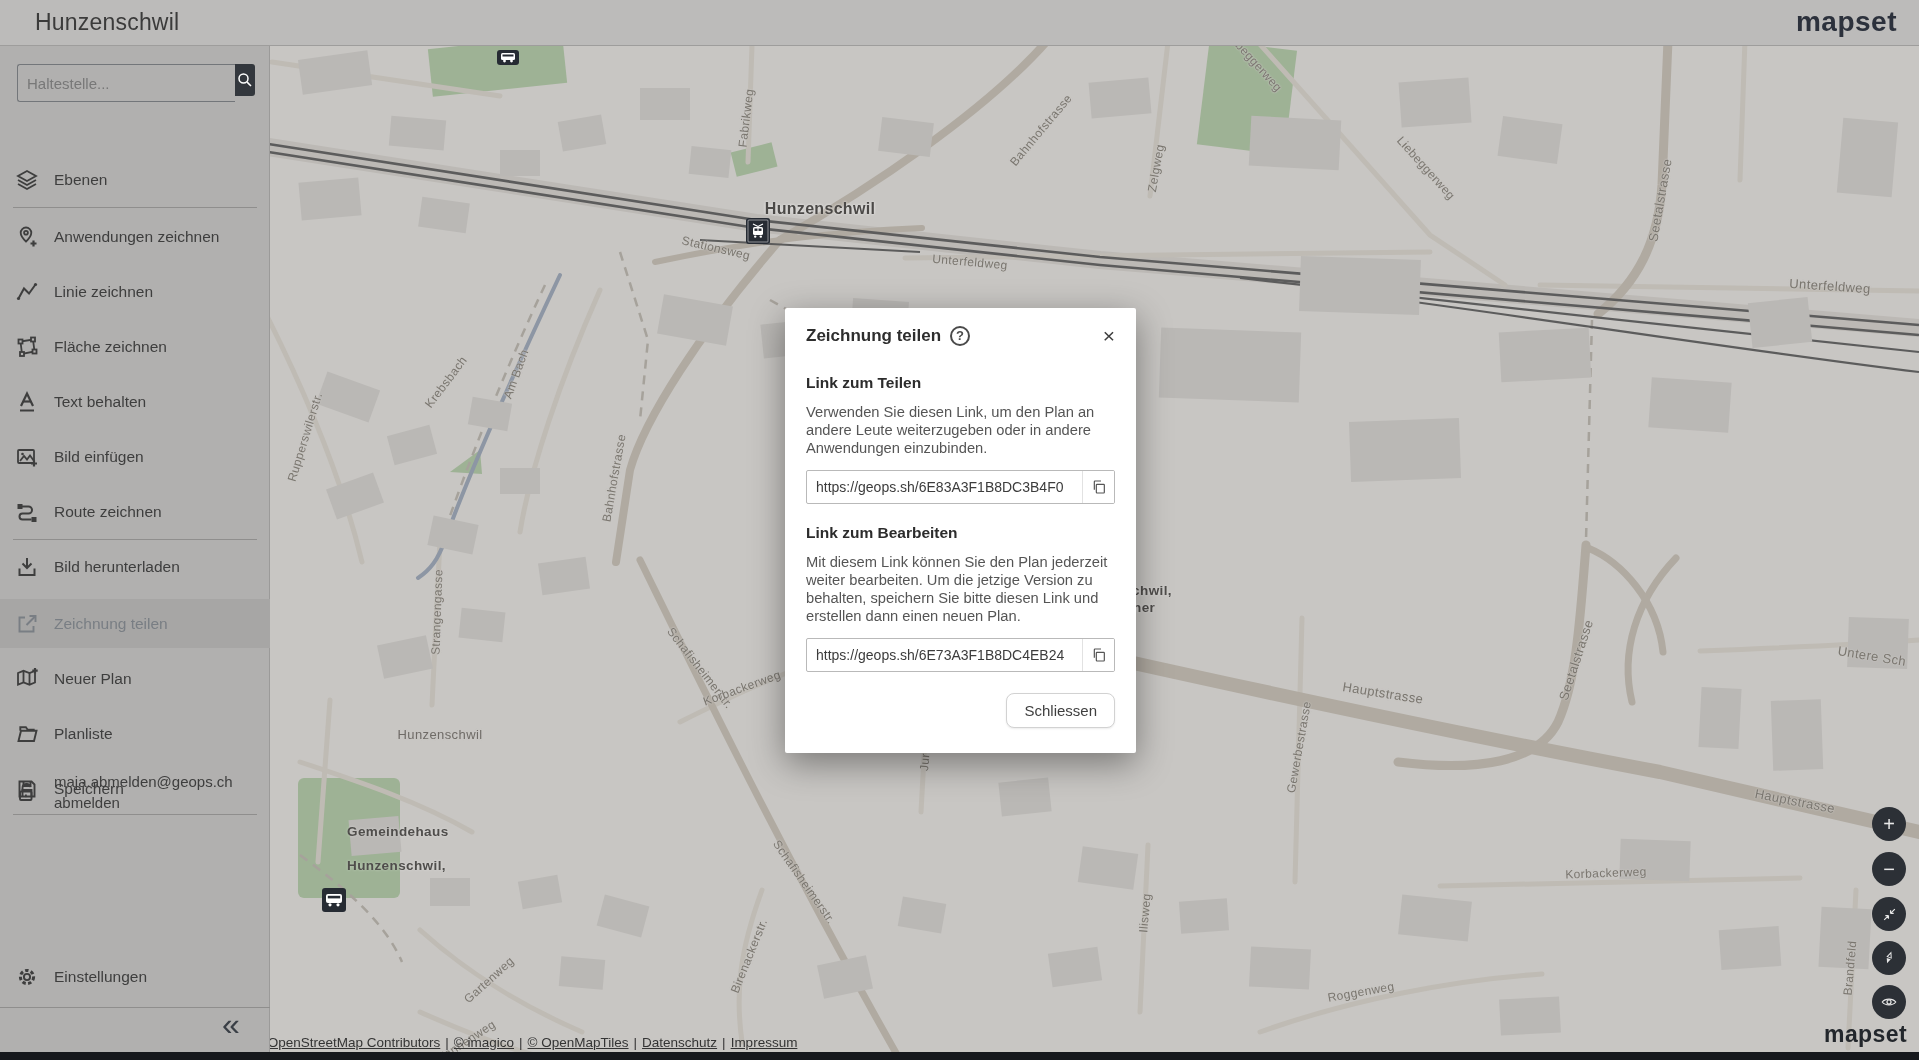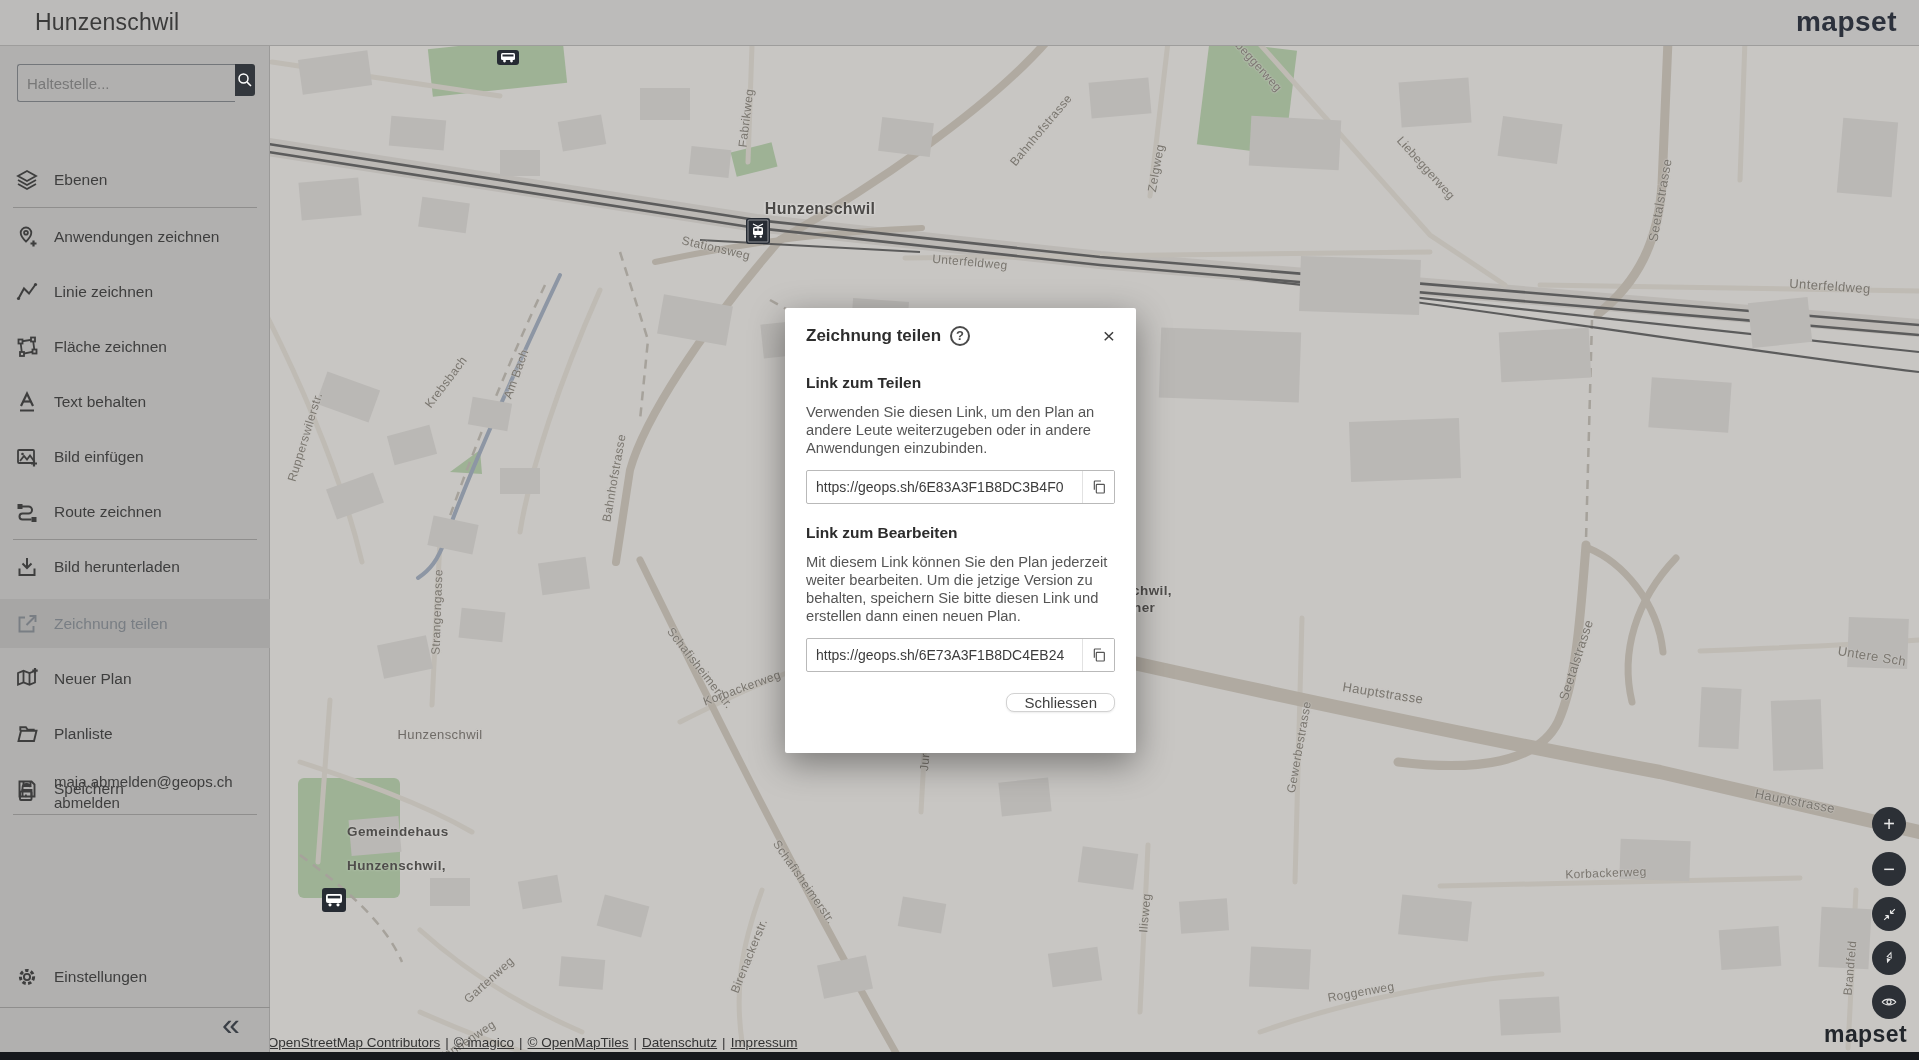--- a/index.html
+++ b/index.html
@@ -54,21 +54,21 @@
   .dlg-title { font-size:17px; font-weight:bold; color:#2e2e2e; }
   .help-badge { width:20px; height:20px; margin-left:9px; border:2px solid #4a4a4a; border-radius:50%; color:#4a4a4a; font-size:13px; font-weight:bold; display:flex; align-items:center; justify-content:center; cursor:pointer; }
   .dlg-close { margin-left:auto; font-size:21px; color:#3d3d3d; cursor:pointer; line-height:1; background:none; border:none; }
   .dlg-sec-head { font-size:15.5px; font-weight:bold; color:#2c2c2c; }
   .dlg-p { font-size:14.7px; line-height:18px; color:#555; margin-top:11px; }
   .dlg-p a { color:#555; cursor:pointer; }
   .url-field { margin-top:13px; height:34px; border:1px solid #b9b9b9; border-radius:2px; display:flex; align-items:center; overflow:hidden; }
   .url-field input { flex:1; border:none; outline:none; font-size:14px; color:#3c3c3c; padding:0 2px 0 9px; font-family:"Liberation Sans",sans-serif; min-width:0; }
   .copy-btn { width:32px; height:100%; background:#fff; border:none; border-left:1px solid #e2e2e2; display:flex; align-items:center; justify-content:center; cursor:pointer; }
   .close-row { display:flex; justify-content:flex-end; margin-top:21px; }
-  .btn-schliessen { background:#fff; border:1px solid #d2d2d2; border-radius:8px; padding:0 17px; font-size:15px; color:#3f3f3f; font-family:"Liberation Sans",sans-serif; cursor:pointer; box-shadow:0 1px 2px rgba(0,0,0,.08); }
+  .btn-schliessen { background:#fff; border:1px solid #d2d2d2; border-radius:8px; padding:8px 17px; font-size:15px; color:#3f3f3f; font-family:"Liberation Sans",sans-serif; cursor:pointer; box-shadow:0 1px 2px rgba(0,0,0,.08); }
   .sec1 { margin-top:28px; } .sec2 { margin-top:20px; }
 </style>
 </head>
 <body>
 
 <div class="map">
   <svg class="base" width="1919" height="1060" viewBox="0 0 1919 1060">
 
     <g fill="#9eb295" stroke="none">
       <rect x="430" y="42" width="135" height="48" transform="rotate(-6 497 66)"></rect>

